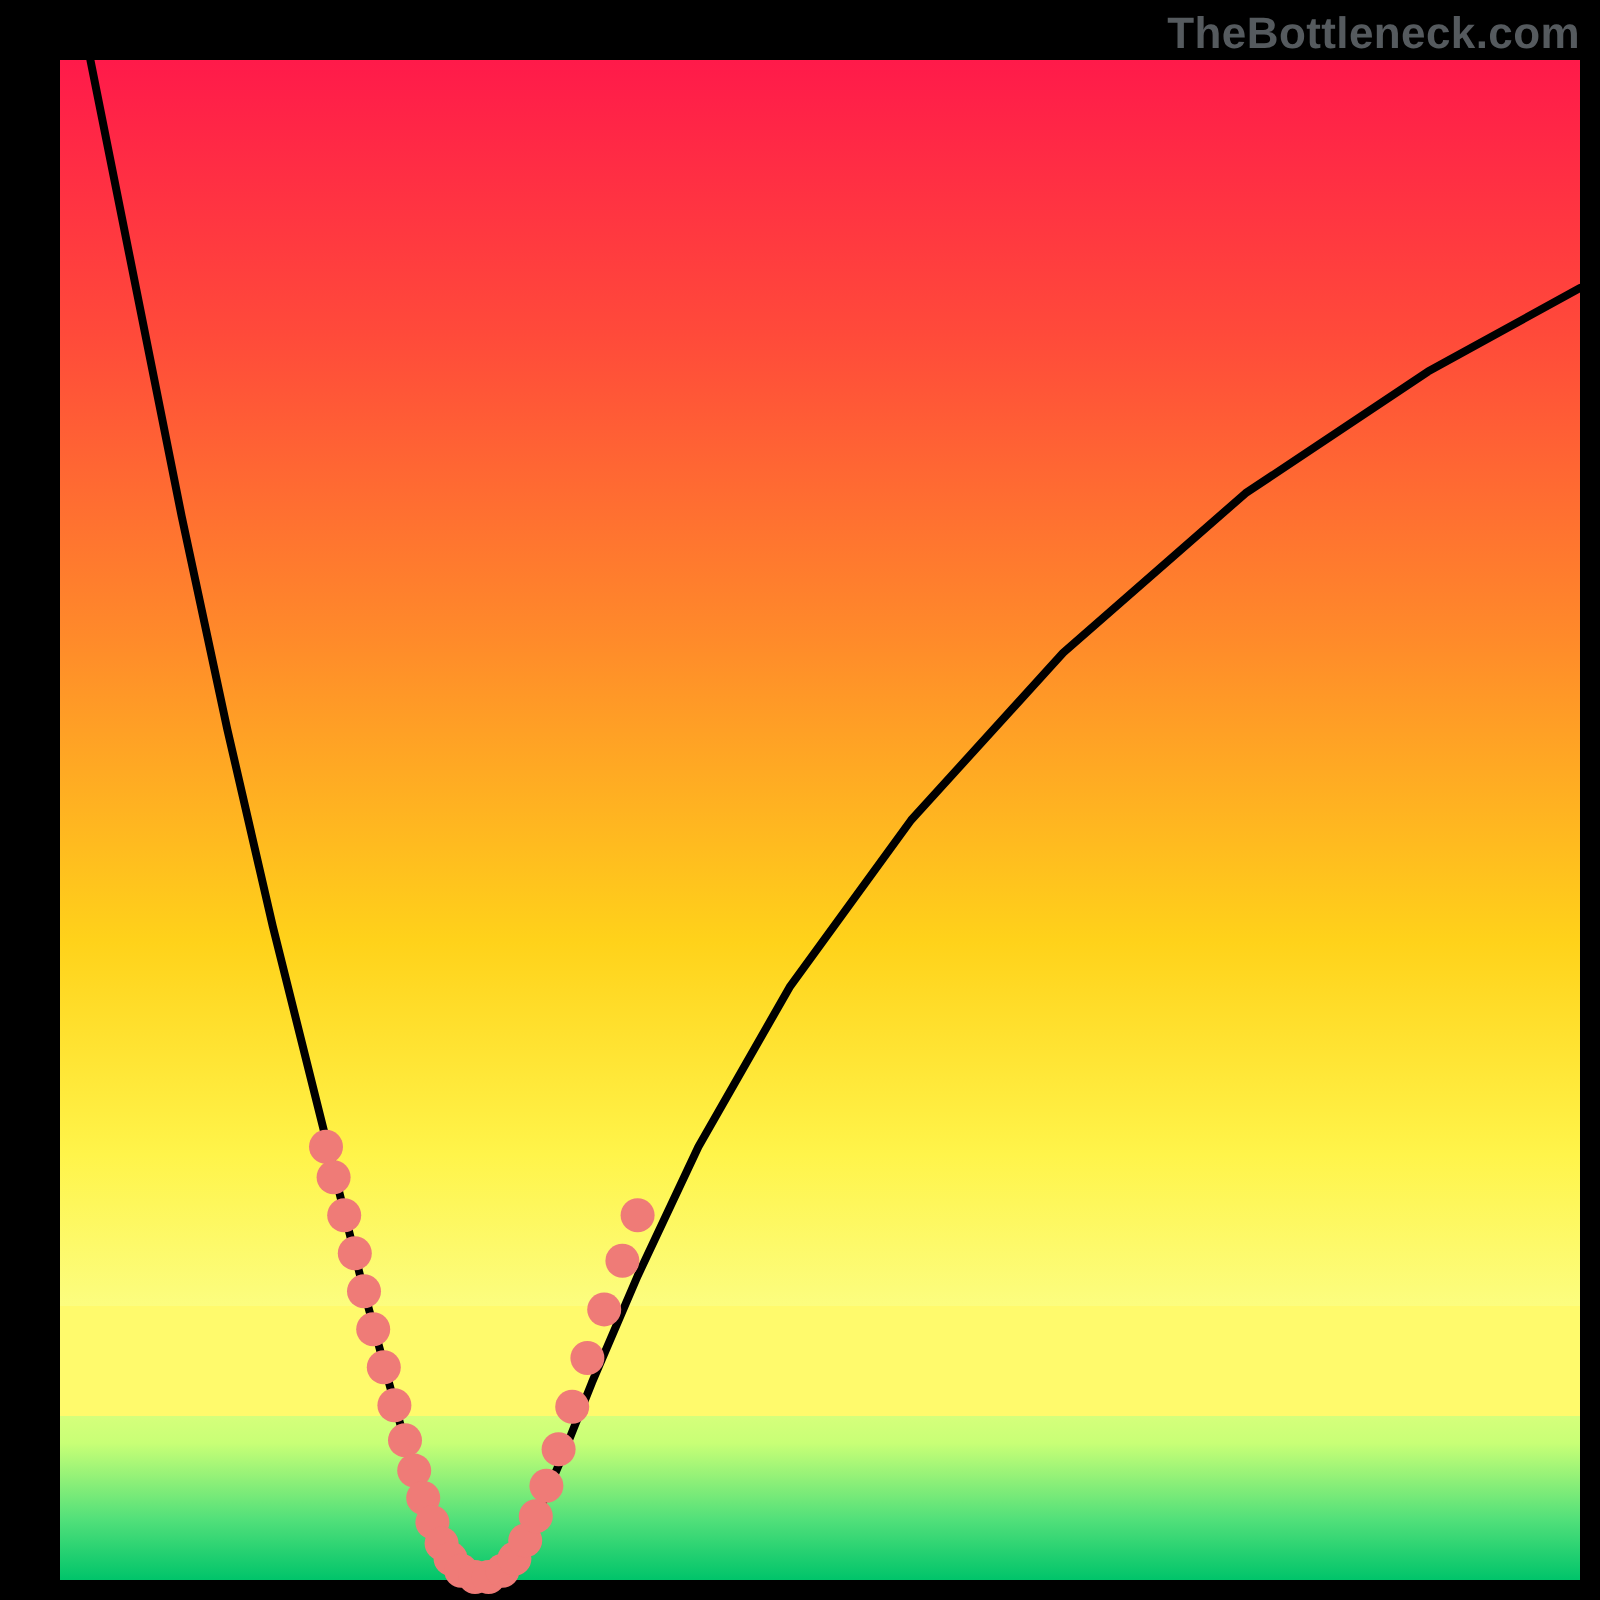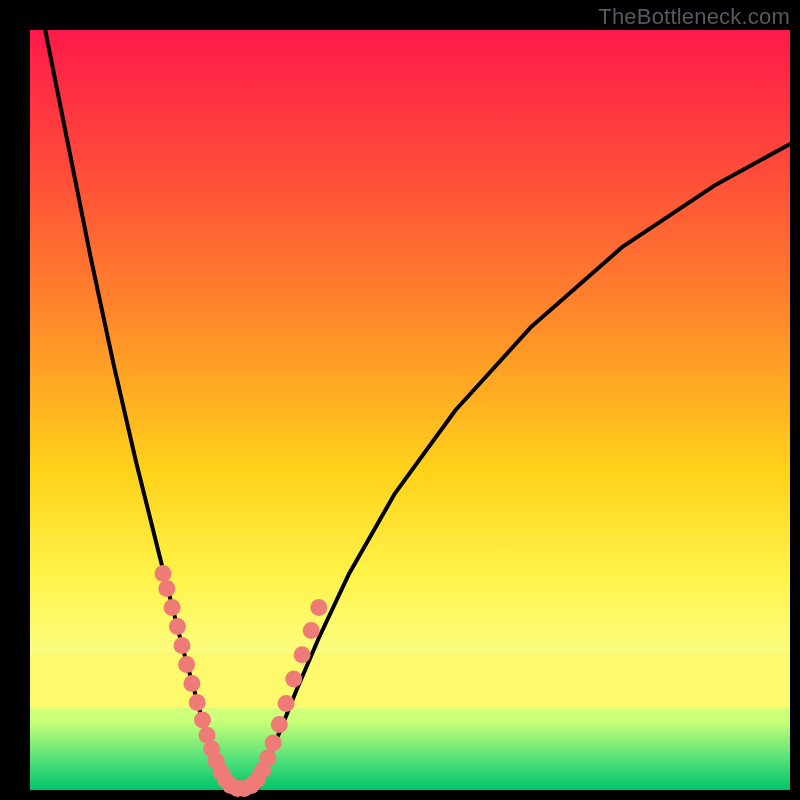--- a/index.html
+++ b/index.html
@@ -58,21 +58,21 @@
     stroke-linejoin: round;
   }
   .dot {
     fill: #ef7b77;
   }
   .attribution {
     position: absolute;
     top: 4px;
     right: 10px;
     font-size: 22px;
-    font-weight: 400;
+    font-weight: 700;
     color: #555a5e;
     letter-spacing: 0.2px;
     user-select: none;
   }
 </style>
 </head>
 <body>
 
 <div class="stage">
   <div class="attribution">TheBottleneck.com</div>

